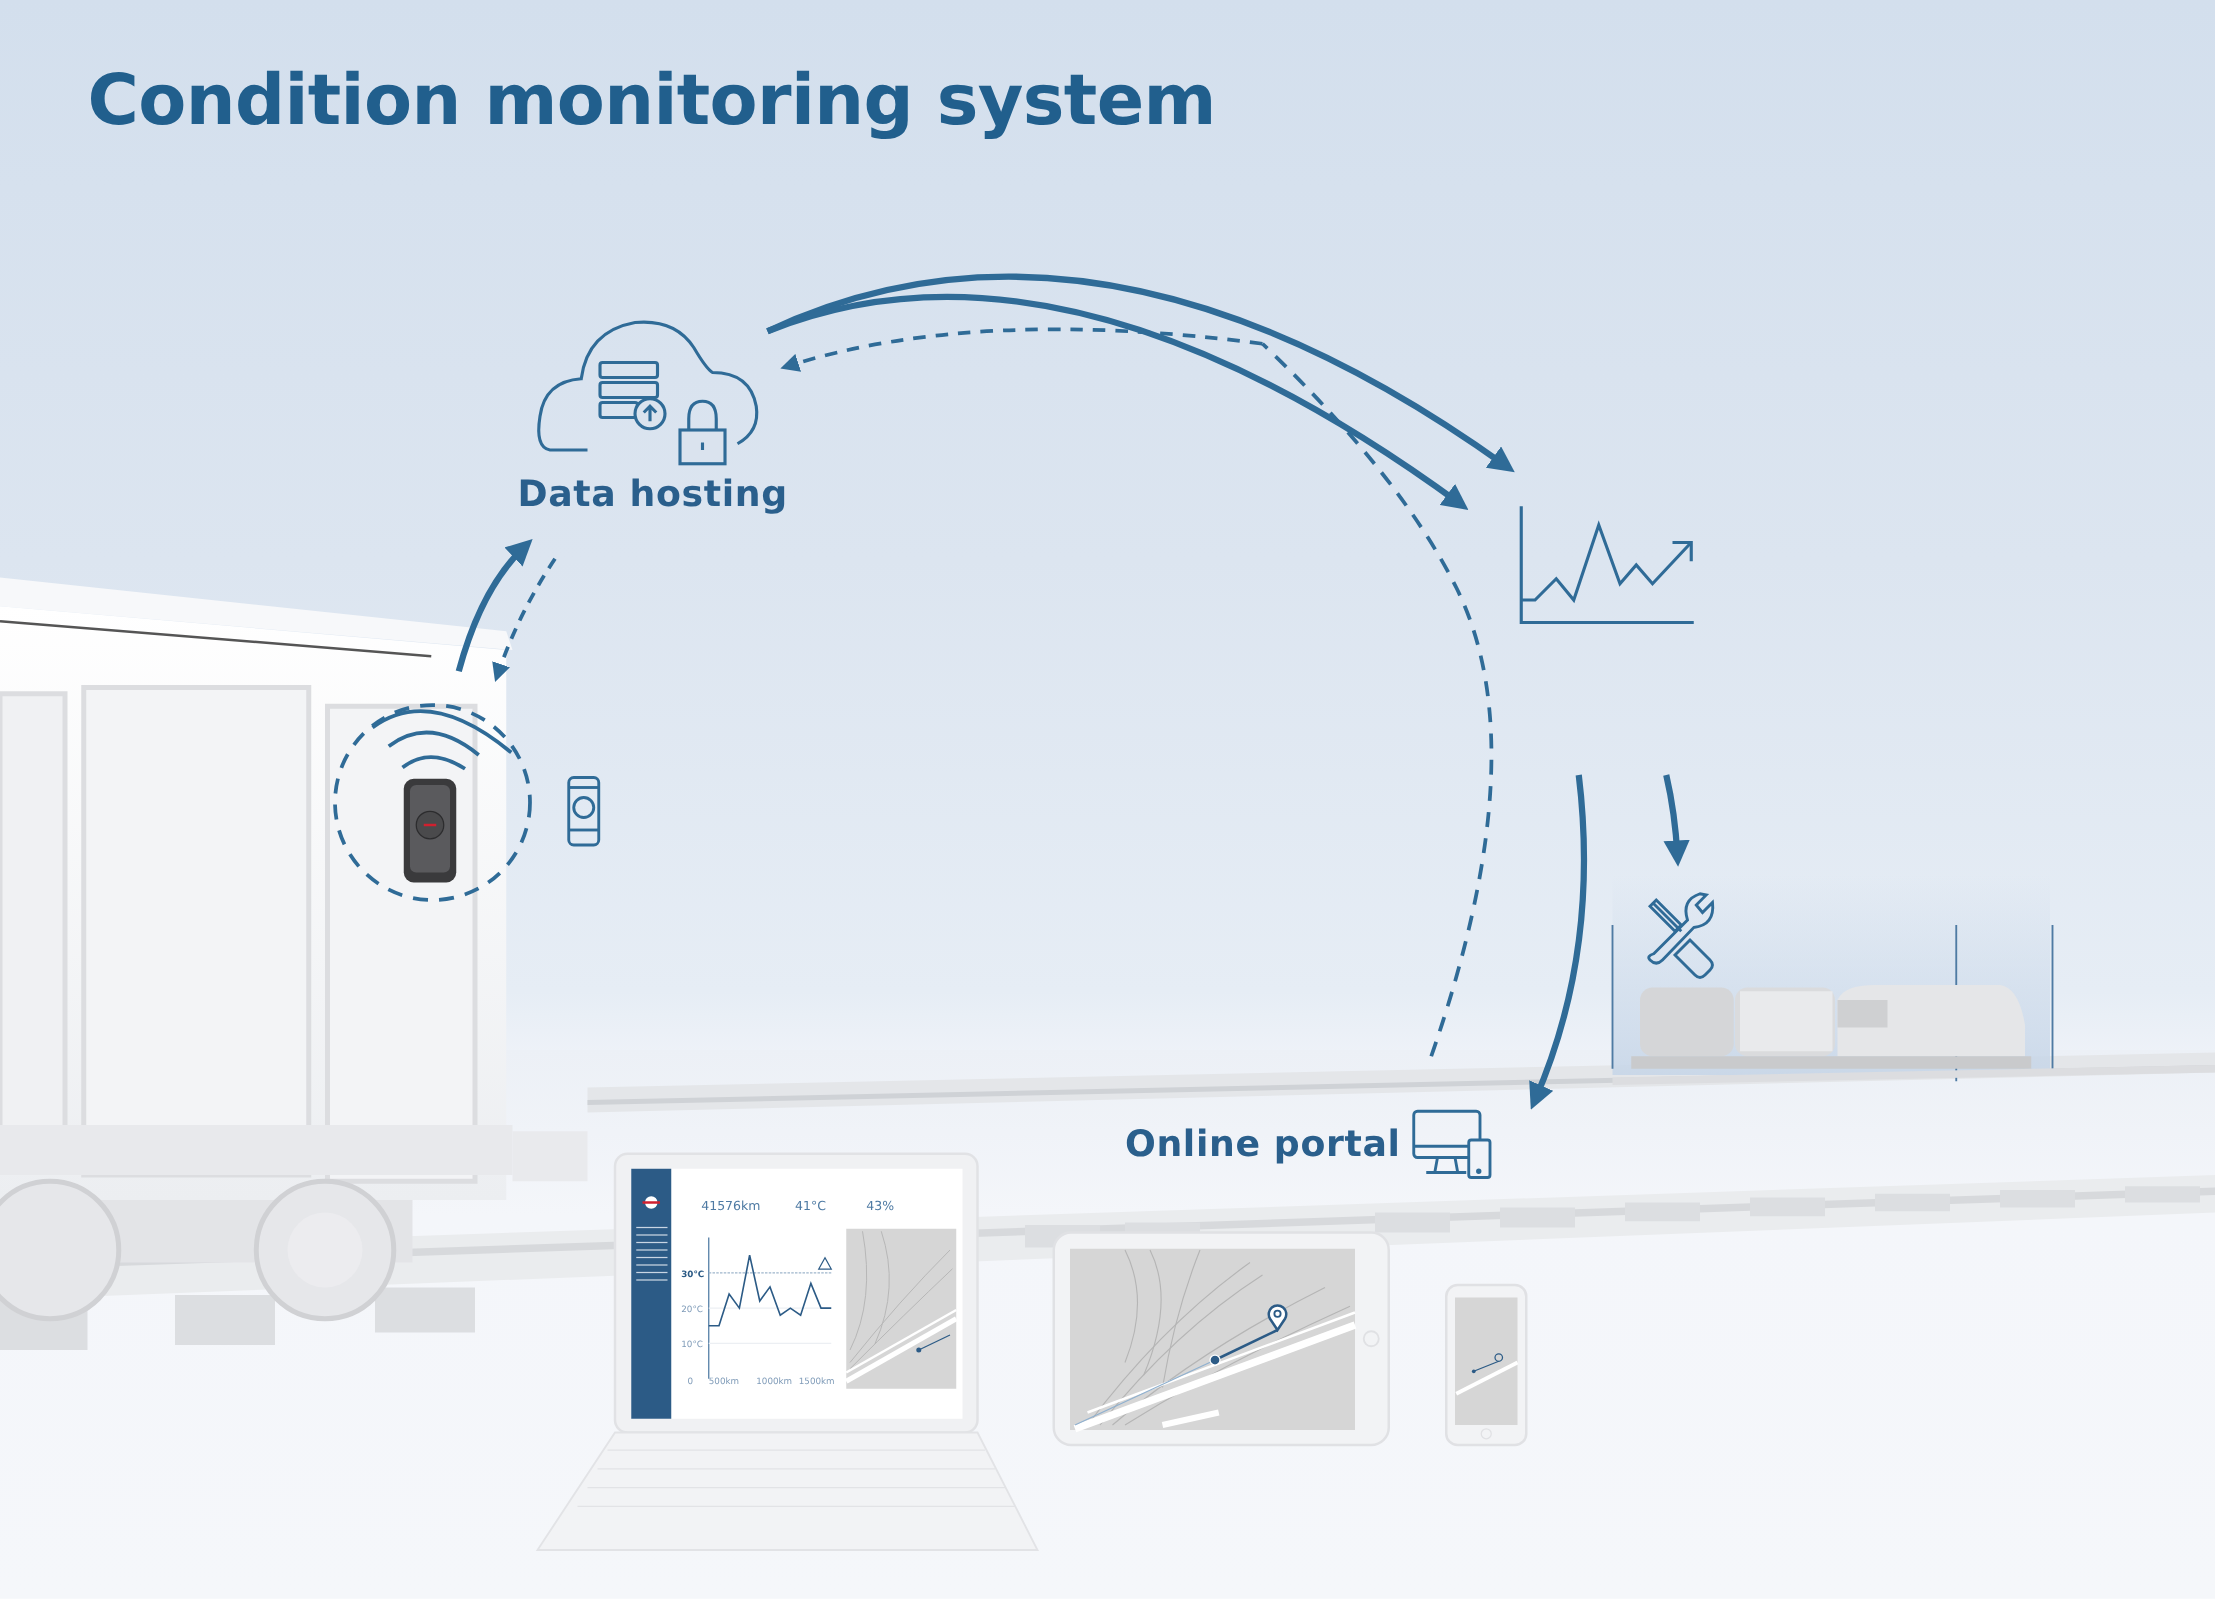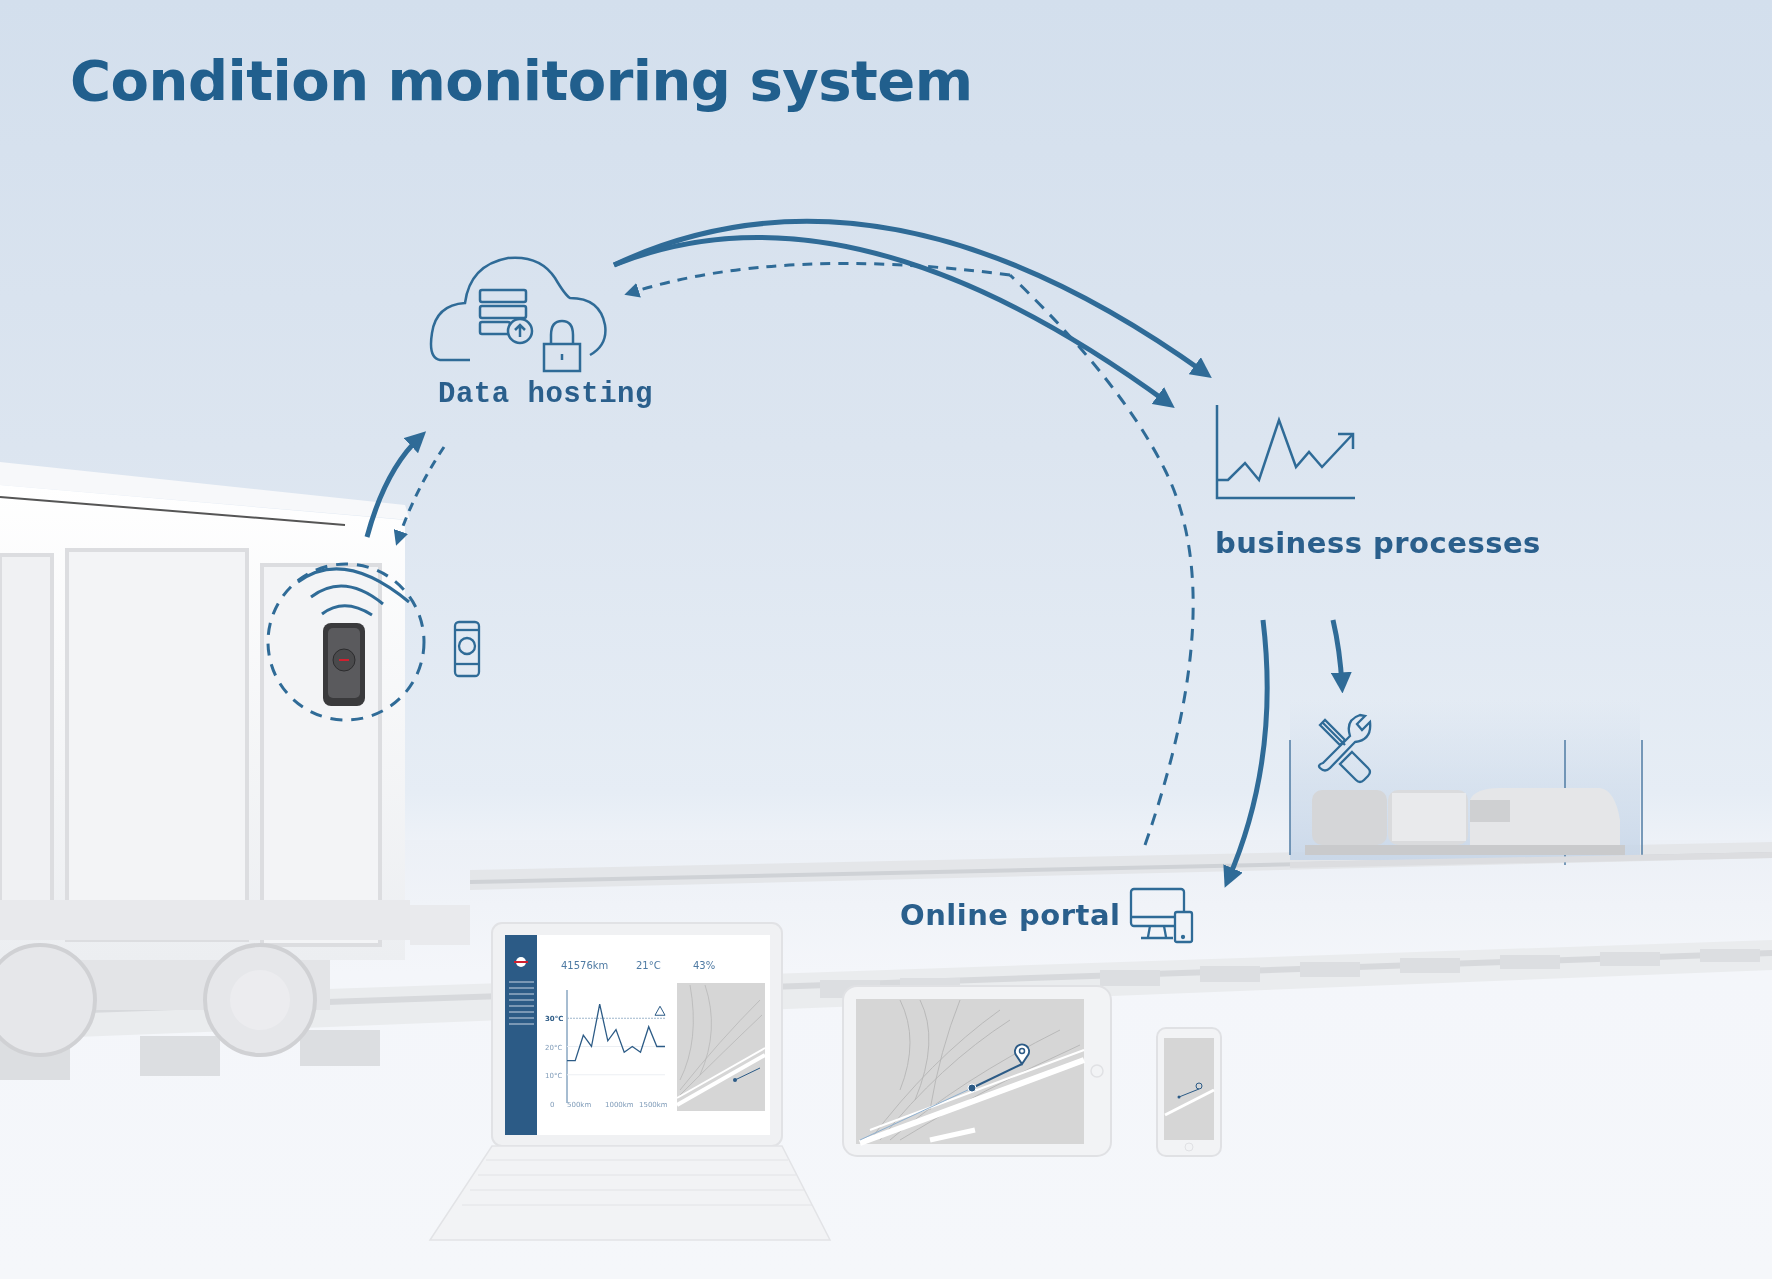--- a/index.html
+++ b/index.html
@@ -161,21 +161,21 @@
       <rect x="1164" y="1038" width="50" height="102" fill="#d6d6d6"></rect>
       <path d="M1165,1115 L1214,1090" stroke="#ffffff" stroke-width="3"></path>
       <line x1="1179" y1="1097" x2="1199" y2="1089" stroke="#2c5b86" stroke-width="1"></line>
       <circle cx="1179" cy="1097" r="1.5" fill="#2c5b86"></circle>
       <circle cx="1199" cy="1086" r="3" fill="none" stroke="#2c5b86" stroke-width="1"></circle>
       <circle cx="1189" cy="1147" r="4" fill="none" stroke="#e0e1e4" stroke-width="1"></circle>
     </g>
   </svg>
 
   <div style="position:absolute;left:561px;top:960px;font-size:10px;color:#4e7aa3;">41576km</div>
-  <div style="position:absolute;left:636px;top:960px;font-size:10px;color:#4e7aa3;">21°C</div>
+  <div style="position:absolute;left:636px;top:960px;font-size:10px;color:#4e7aa3;">41°C</div>
   <div style="position:absolute;left:693px;top:960px;font-size:10px;color:#4e7aa3;">43%</div>
 
   <svg id="portal-chart" width="1772" height="1279">
       <line x1="567" y1="990" x2="567" y2="1103" stroke="#4e7aa3" stroke-width="1"></line>
       <text x="550" y="1107" font-size="7" fill="#7f9bb8" font-family="DejaVu Sans, sans-serif" font-weight="normal">0</text>
       <line x1="567" y1="1074.75" x2="665" y2="1074.75" stroke="#eceff3" stroke-width="1" stroke-dasharray=""></line>
       <text x="545" y="1077.75" font-size="7" fill="#7f9bb8" font-family="DejaVu Sans, sans-serif" font-weight="normal">10°C</text>
       <line x1="567" y1="1046.5" x2="665" y2="1046.5" stroke="#eceff3" stroke-width="1" stroke-dasharray=""></line>
       <text x="545" y="1049.5" font-size="7" fill="#7f9bb8" font-family="DejaVu Sans, sans-serif" font-weight="normal">20°C</text>
       <line x1="567" y1="1018.25" x2="665" y2="1018.25" stroke="#9fb6cc" stroke-width="1" stroke-dasharray="2,1"></line>
@@ -257,22 +257,21 @@
       <rect x="1131" y="889" width="53" height="37" rx="3"></rect>
       <line x1="1131" y1="917" x2="1176" y2="917"></line>
       <path d="M1150,926 L1148,937 M1164,926 L1166,937 M1141,938 L1173,938"></path>
       <rect x="1175" y="912" width="17" height="30" rx="2" fill="#f0f3f8"></rect>
       <circle cx="1183" cy="937" r="1" fill="#2f6b97"></circle>
     </g>
   </svg>
 
   <div class="title">Condition monitoring system</div>
 
-  <div class="label" style="left:438px;top:376px;font-family:Liberation Mono, monospace;">Data hosting</div>
+  <div class="label" style="left:414px;top:376px;">Data hosting</div>
 
   <div class="label" style="left:1215px;top:524px;">
-    <div>business processes</div>
   </div>
 
 
 
   <div class="label" style="left:900px;top:896px;">Online portal</div>
 </div>
 
 </body></html>

